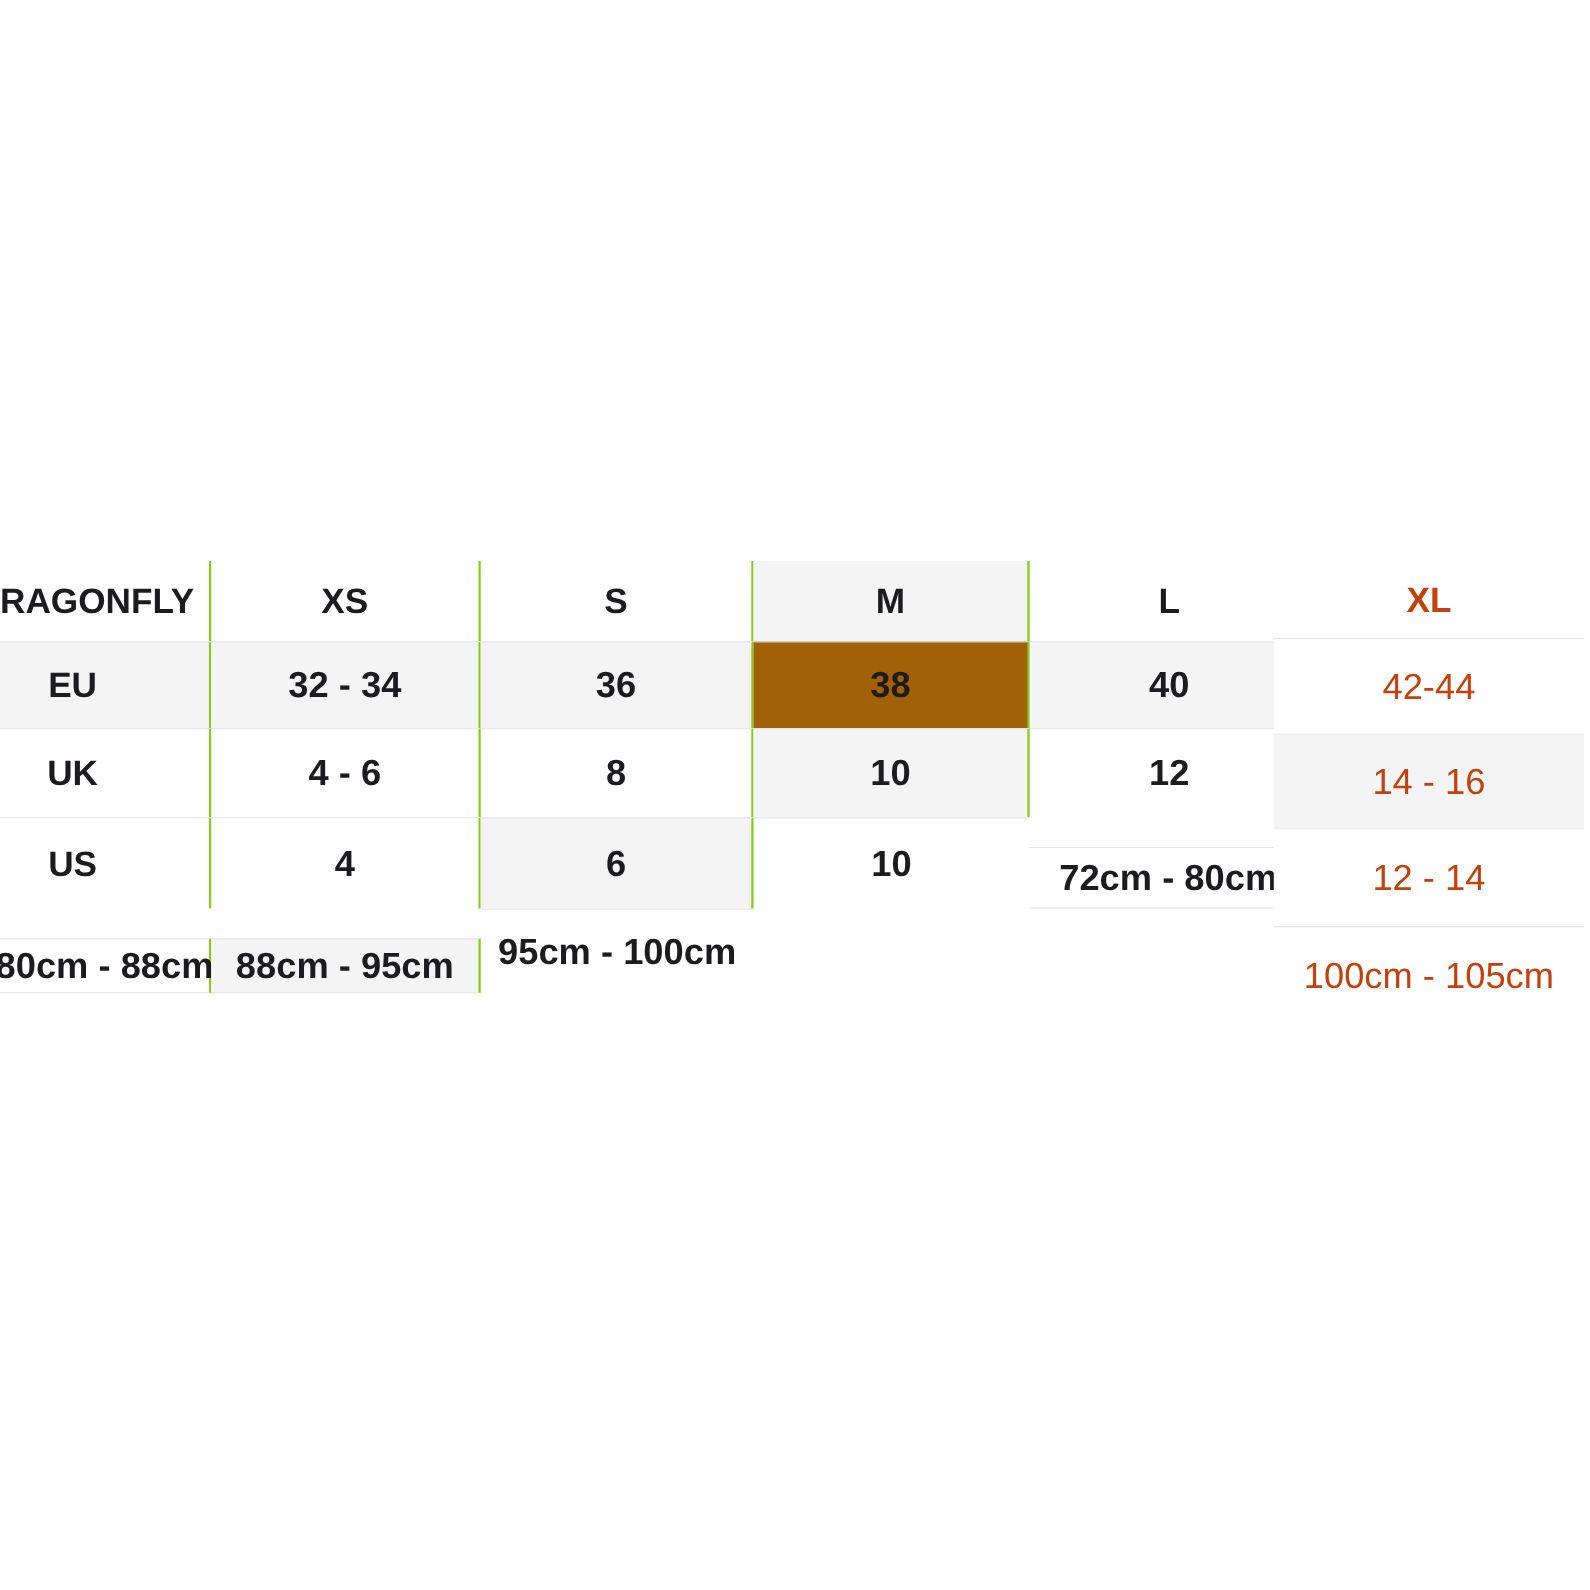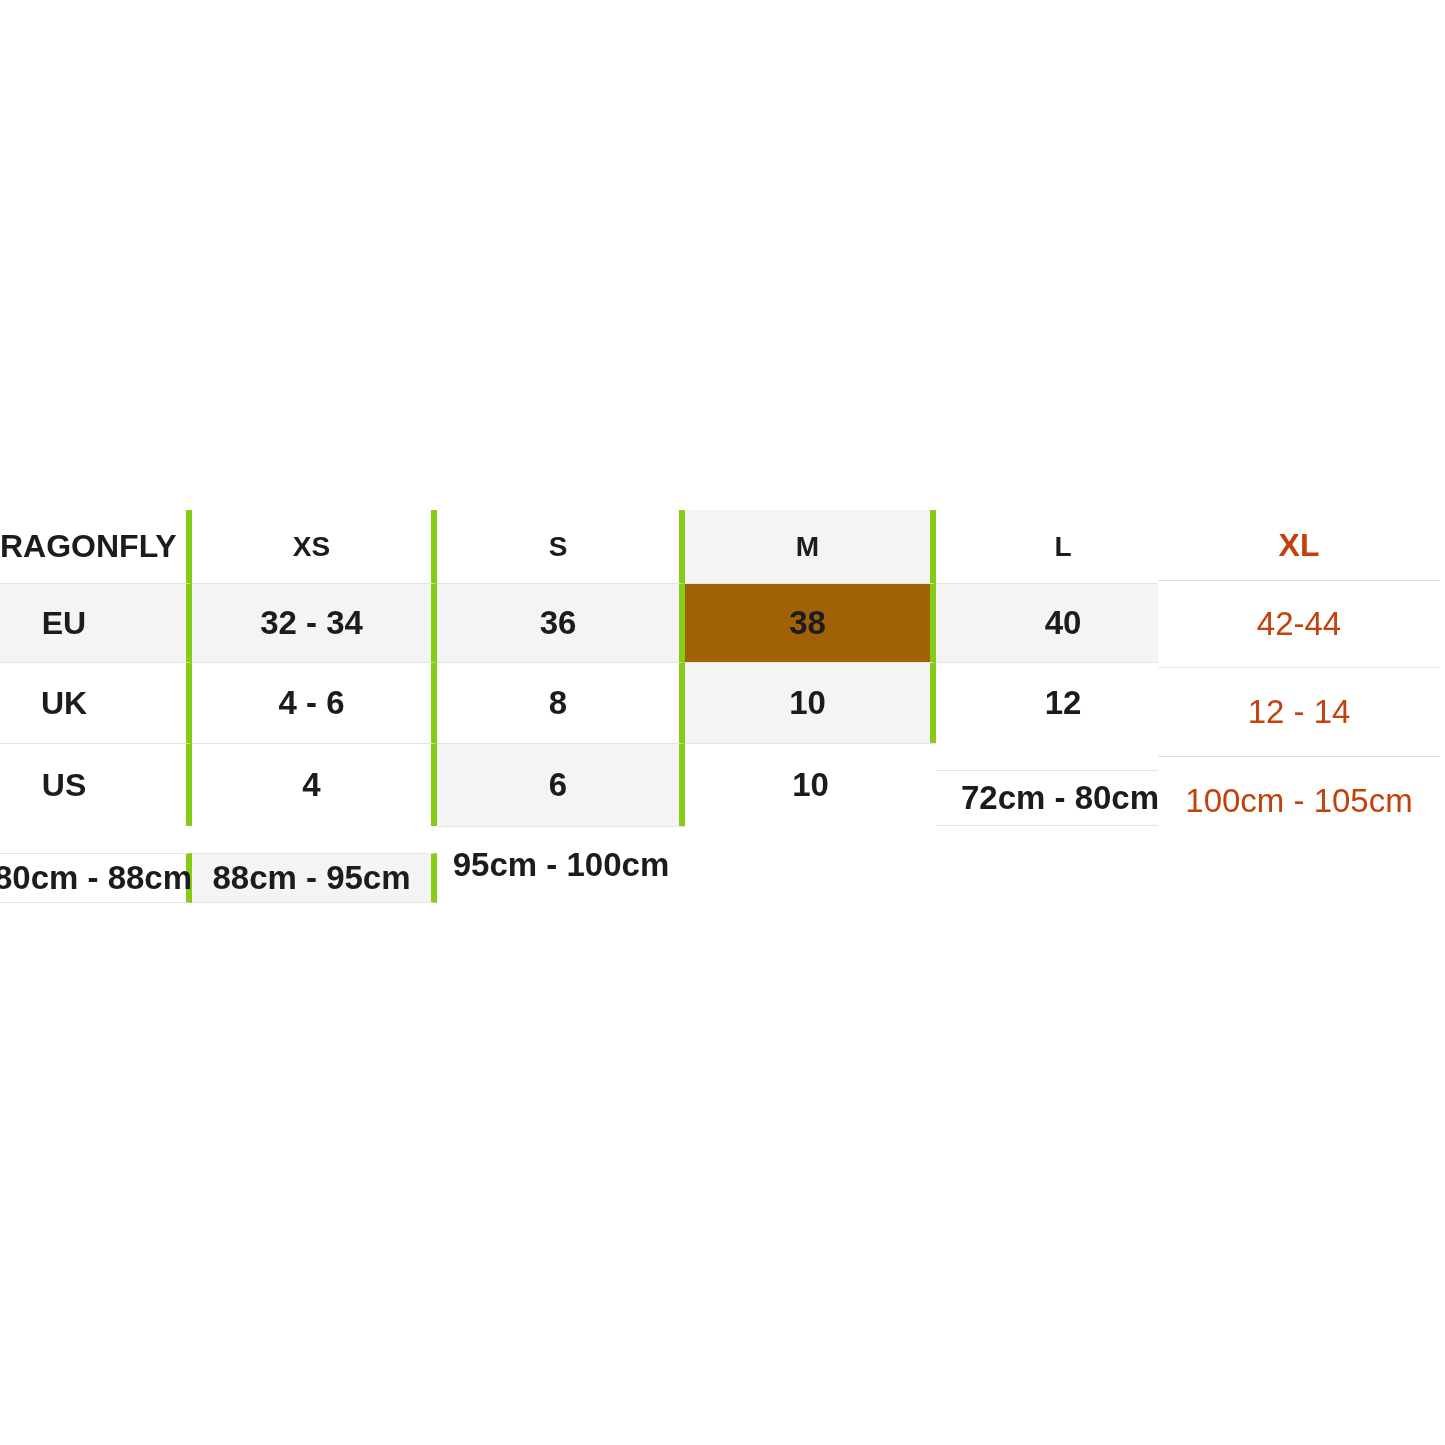--- a/index.html
+++ b/index.html
@@ -32,34 +32,34 @@
     align-items: center;
     justify-content: center;
     font-size: 33px;
     font-weight: 700;
     color: #1c1c1e;
     white-space: nowrap;
     overflow: visible;
   }
   .head {
     font-weight: 700;
-    font-size: 28px;
+    font-size: 32px;
   }
   .lab {
     font-weight: 700;
     font-size: 32px;
     padding-right: 58px; 
   }
   .brand {
     justify-content: flex-start;
     font-weight: 700;
     font-size: 32px;
     padding-right: 0;
   }
-  .br { border-right: 6px solid #84cc16; }
+  .br { border-right: 2px solid #84cc16; }
   .bt { border-top: 1px solid #e4e4e7; }
   .bb { border-bottom: 1px solid #e4e4e7; margin-top: 27px; }
   .row-hl { background: #f4f4f5; }
   .col-hl { background: #f4f4f5; }
   .dual-hl { background: #a16207; }
 
   
   .xl-panel {
     position: absolute;
     left: 1158px;
@@ -121,17 +121,18 @@
     <div class="cell br bt bb">72cm - 80cm</div>
     <div class="cell br bt bb">80cm - 88cm</div>
     <div class="cell br bt bb col-hl">88cm - 95cm</div>
     <div class="cell bt">95cm - 100cm</div>
 
   </div>
 
   <div class="xl-panel">
     <div class="xcell xhead">XL</div>
     <div class="xcell xr1">42-44</div>
+    <div class="xcell xr2">14 - 16</div>
     <div class="xcell xr3">12 - 14</div>
     <div class="xcell xr4">100cm - 105cm</div>
   </div>
 
 </div>
 
 </body></html>

